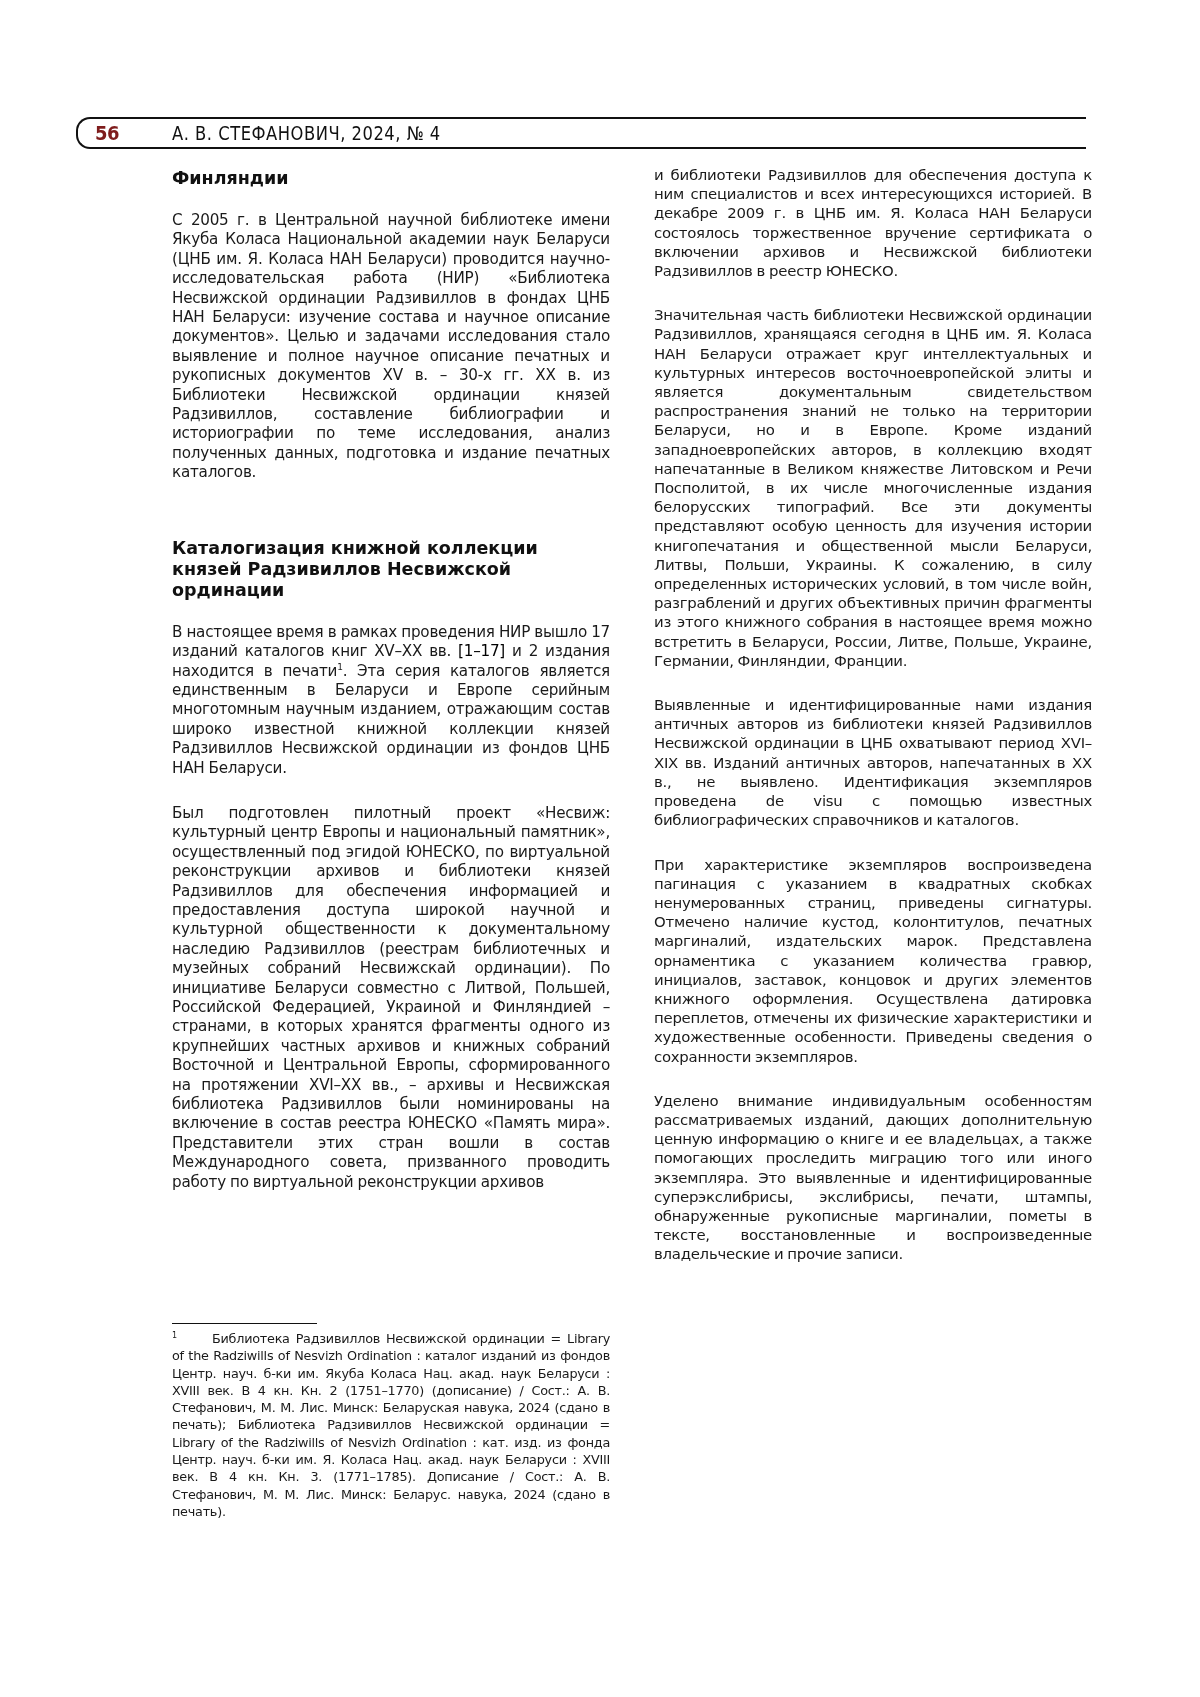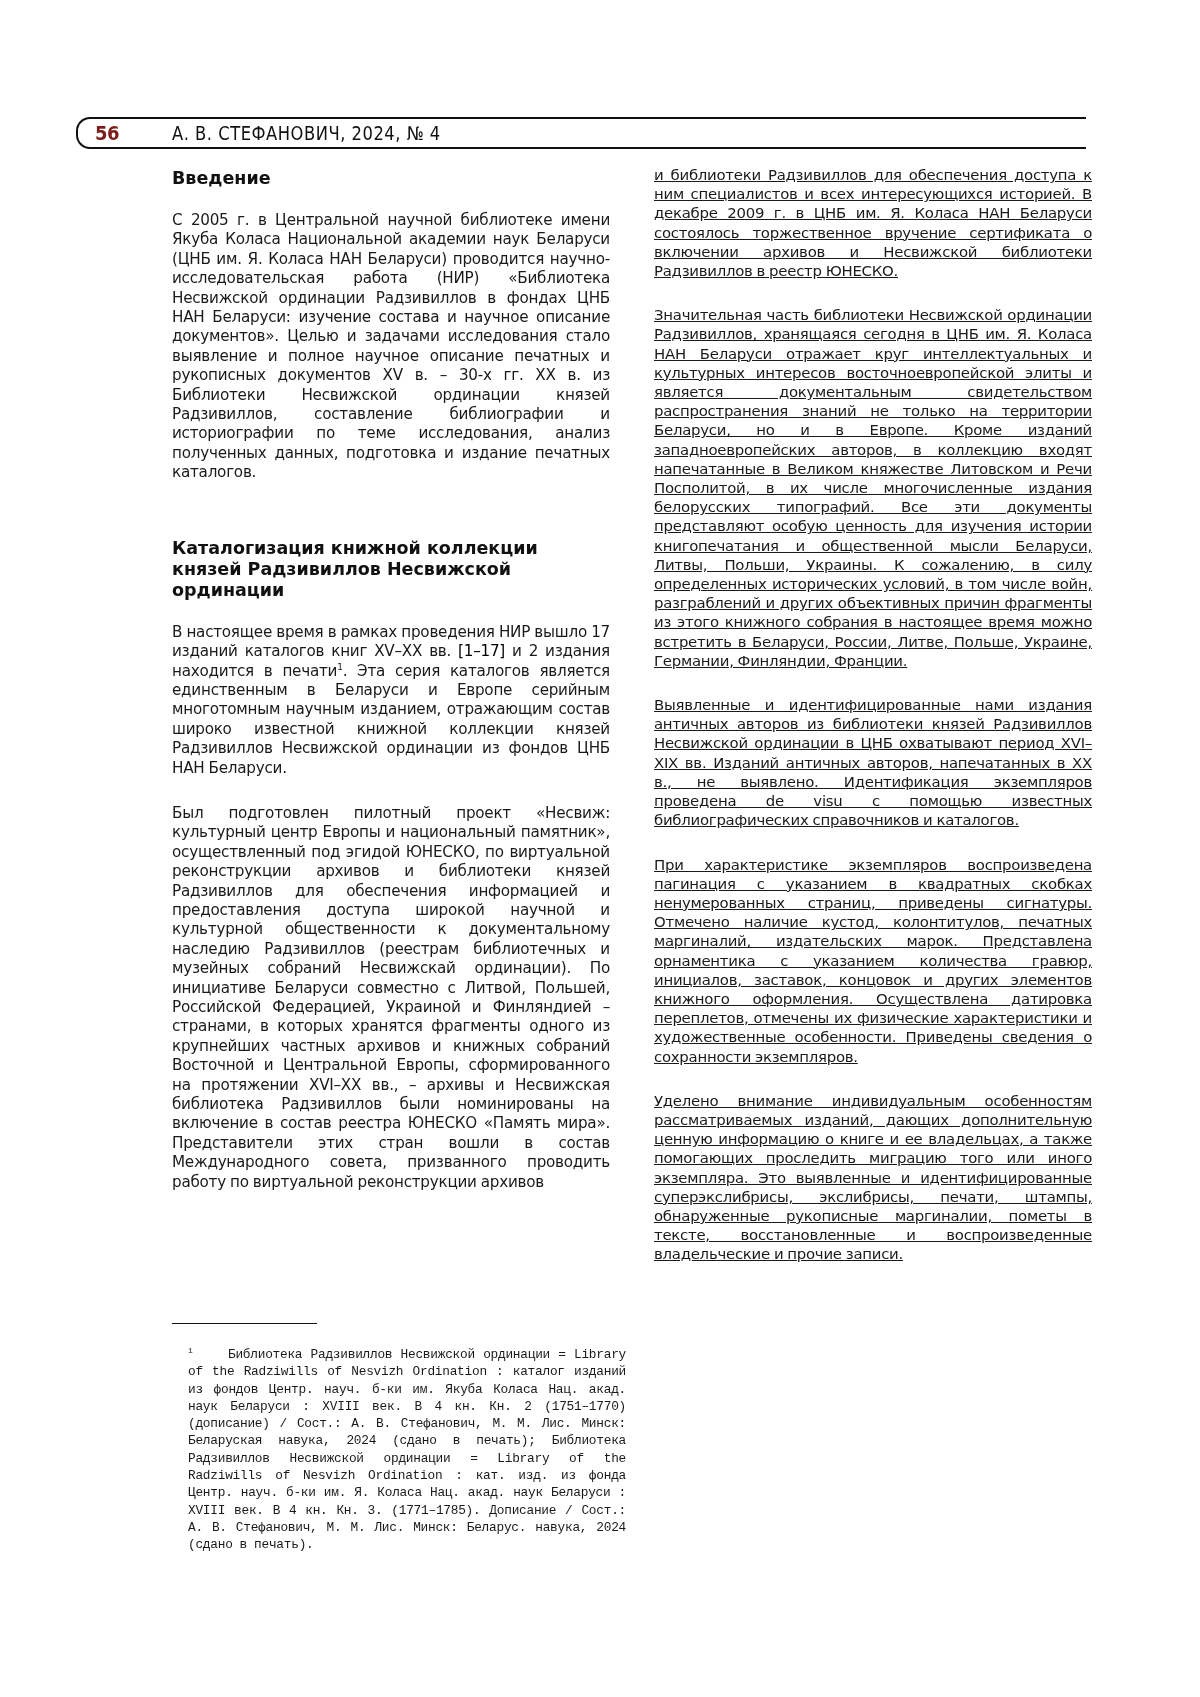--- a/index.html
+++ b/index.html
@@ -69,21 +69,20 @@
     font-size: 15.2px;
     line-height: 19.4px;
     text-align: justify;
     margin: 0;
     letter-spacing: -0.25px;
     word-spacing: -0.5px;
   }
   .col-right .para {
     font-size: 14.9px;
     line-height: 19.2px;
-    text-decoration: underline;
   }
   .cite {
     color: #000000;
   }
   sup.fnref {
     font-size: 9px;
     vertical-align: super;
     line-height: 0;
   }
   .gap-sm { height: 25px; }
@@ -102,40 +101,39 @@
   .footnote {
     position: absolute;
     left: 172px;
     top: 1330px;
     width: 438px;
     font-size: 12.8px;
     line-height: 17.3px;
     text-align: justify;
     letter-spacing: -0.25px;
     word-spacing: -0.4px;
-    margin: 16px;
-    font-family: Liberation Mono, monospace;
+    margin: 0;
   }
   .footnote .fn-mark {
     font-size: 8px;
     vertical-align: super;
     line-height: 0;
     display: inline-block;
     width: 40px;
   }
 </style>
 </head>
 <body>
 
 <div class="header-frame"></div>
 <div class="page-number">56</div>
 <div class="running-head">А. В. СТЕФАНОВИЧ, 2024, № 4</div>
 
 <div class="column col-left">
-  <h2 class="section-heading">Введение</h2>
+  <h2 class="section-heading">Финляндии</h2>
   <div class="gap-h"></div>
   <p class="para">С 2005 г. в Центральной научной библиотеке имени Якуба Коласа Национальной академии наук Беларуси (ЦНБ им. Я. Коласа НАН Беларуси) проводится научно-исследовательская работа (НИР) «Библиотека Несвижской ординации Радзивиллов в фондах ЦНБ НАН Беларуси: изучение состава и научное описание документов». Целью и задачами исследования стало выявление и полное научное описание печатных и рукописных документов XV в. – 30-х гг. XX в. из Библиотеки Несвижской ординации князей Радзивиллов, составление библиографии и историографии по теме исследования, анализ полученных данных, подготовка и издание печатных каталогов.</p>
 
   <div class="gap-lg"></div>
   <h2 class="section-heading">Каталогизация книжной коллекции князей Радзивиллов Несвижской ординации</h2>
   <div class="gap-h"></div>
   <p class="para"><span>В настоящее время в рамках проведения НИР вышло 17 изданий каталогов книг XV–XX вв. </span><a class="cite">[1–17]</a><span> и 2 издания находится в печати</span><sup class="fnref">1</sup><span>. Эта серия каталогов является единственным в Беларуси и Европе серийным многотомным научным изданием, отражающим состав широко известной книжной коллекции князей Радзивиллов Несвижской ординации из фондов ЦНБ НАН Беларуси.</span></p>
 
   <div class="gap-md"></div>
   <p class="para">Был подготовлен пилотный проект «Несвиж: культурный центр Европы и национальный памятник», осуществленный под эгидой ЮНЕСКО, по виртуальной реконструкции архивов и библиотеки князей Радзивиллов для обеспечения информацией и предоставления доступа широкой научной и культурной общественности к документальному наследию Радзивиллов (реестрам библиотечных и музейных собраний Несвижскай ординации). По инициативе Беларуси совместно с Литвой, Польшей, Российской Федерацией, Украиной и Финляндией – странами, в которых хранятся фрагменты одного из крупнейших частных архивов и книжных собраний Восточной и Центральной Европы, сформированного на протяжении XVI–XX вв., – архивы и Несвижская библиотека Радзивиллов были номинированы на включение в состав реестра ЮНЕСКО «Память мира». Представители этих стран вошли в состав Международного совета, призванного проводить работу по виртуальной реконструкции архивов</p>

